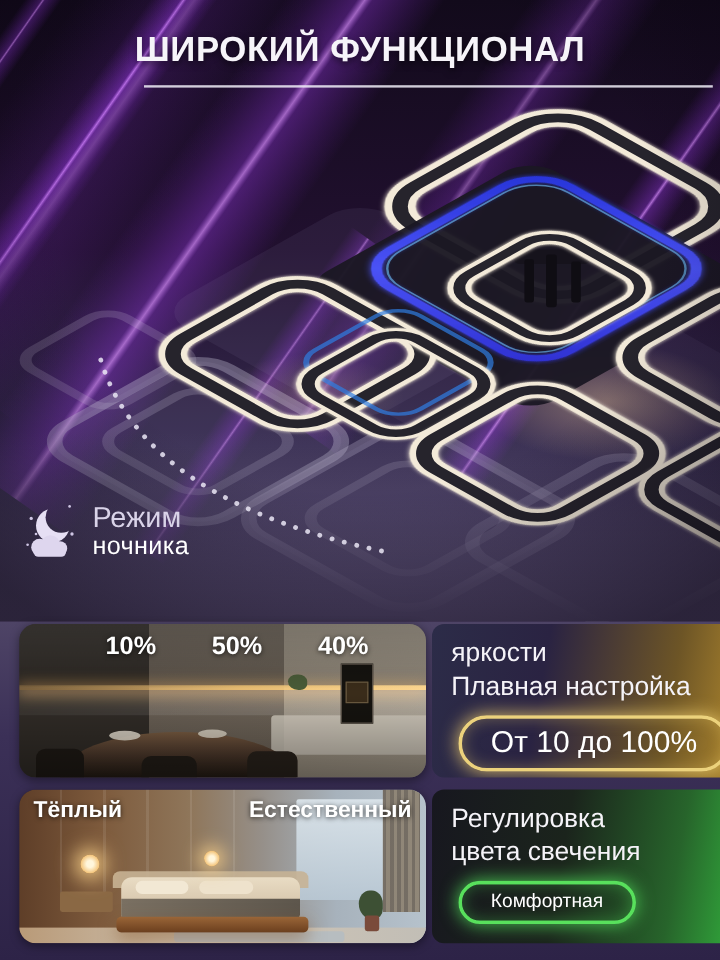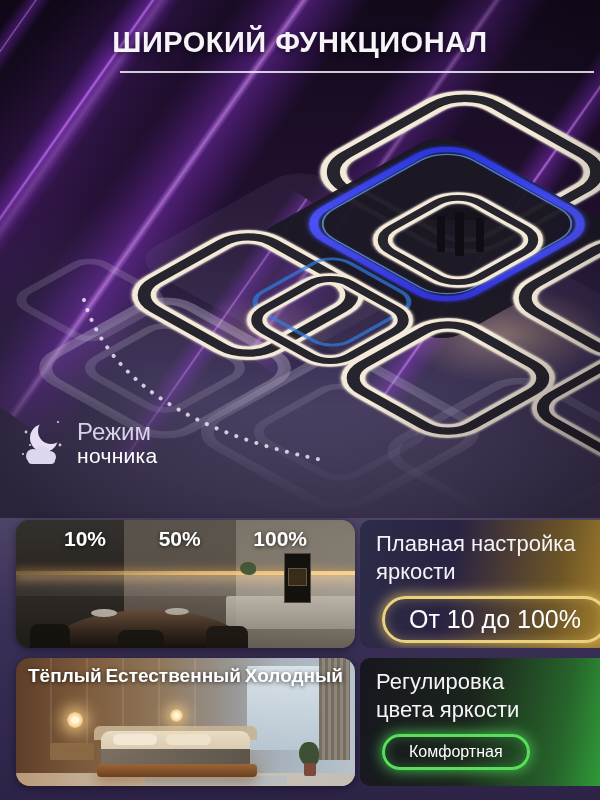--- a/index.html
+++ b/index.html
@@ -36,21 +36,21 @@
   .feature-row{flex:1;display:flex;gap:5px;min-height:0;}
   .photo-card{
     width:339px;flex:0 0 339px;border-radius:14px;overflow:hidden;position:relative;
     box-shadow:inset 0 0 0 1px rgba(0,0,0,.4), 0 2px 8px rgba(0,0,0,.4);
   }
   .photo-labels{
     position:absolute;top:7px;left:0;right:0;z-index:5;display:flex;
     justify-content:space-between;color:#fff;text-shadow:0 1px 4px rgba(0,0,0,.7);
     font-weight:600;
   }
-  .photo-labels.pct{padding:0 48px;font-size:21px;}
+  .photo-labels.pct{padding:0 48px;font-size:21px;margin-left:24px;}
   .photo-labels.temp{padding:0 12px;font-size:19px;text-align:center;}
   .feature-panel{
     flex:1;position:relative;overflow:hidden;border-radius:10px 0 0 10px;
     padding:10px 6px 0 16px;box-sizing:border-box;color:#f5f3f8;
   }
   .feature-panel.gold{background:linear-gradient(100deg,#2c2c48 0%,#2a2342 38%,#6d5526 80%,#a07c2c 100%);}
   .feature-panel.green{background:linear-gradient(100deg,#17171f 0%,#1b241c 45%,#27642b 82%,#2f9a38 100%);}
   .feature-heading{margin:0;font-size:22px;line-height:1.25;font-weight:400;}
   .feature-heading span{display:block;}
   .badge{
@@ -314,27 +314,27 @@
           <div class="k-plate1"></div>
           <div class="k-plate2"></div>
           <div class="k-chair1"></div>
           <div class="k-chair2"></div>
           <div class="k-chair3"></div>
           <div class="k-shade"></div>
         </div>
         <div class="photo-labels pct">
           <span>10%</span>
           <span>50%</span>
-          <span>100%</span>
+          <span>40%</span>
         </div>
       </div>
       <div class="feature-panel gold">
         <p class="feature-heading">
+          <span>яркости</span>
           <span>Плавная настройка</span>
-          <span>яркости</span>
         </p>
         <span class="badge gold">От 10 до 100%</span>
       </div>
     </div>
 
     <div class="feature-row">
       <div class="photo-card">
         <div class="scene">
           <div class="b-base"></div>
           <div class="b-panels"></div>
@@ -351,26 +351,25 @@
           <div class="b-frame"></div>
           <div class="b-stand"></div>
           <div class="b-lamp1"></div>
           <div class="b-lamp2"></div>
           <div class="b-plant"></div>
           <div class="b-pot"></div>
         </div>
         <div class="photo-labels temp">
           <span>Тёплый</span>
           <span>Естественный</span>
-          <span>Холодный</span>
         </div>
       </div>
       <div class="feature-panel green">
         <p class="feature-heading">
           <span>Регулировка</span>
-          <span>цвета яркости</span>
+          <span>цвета свечения</span>
         </p>
         <span class="badge green">Комфортная</span>
       </div>
     </div>
 
   </section>
 </div>
 
 </body></html>

